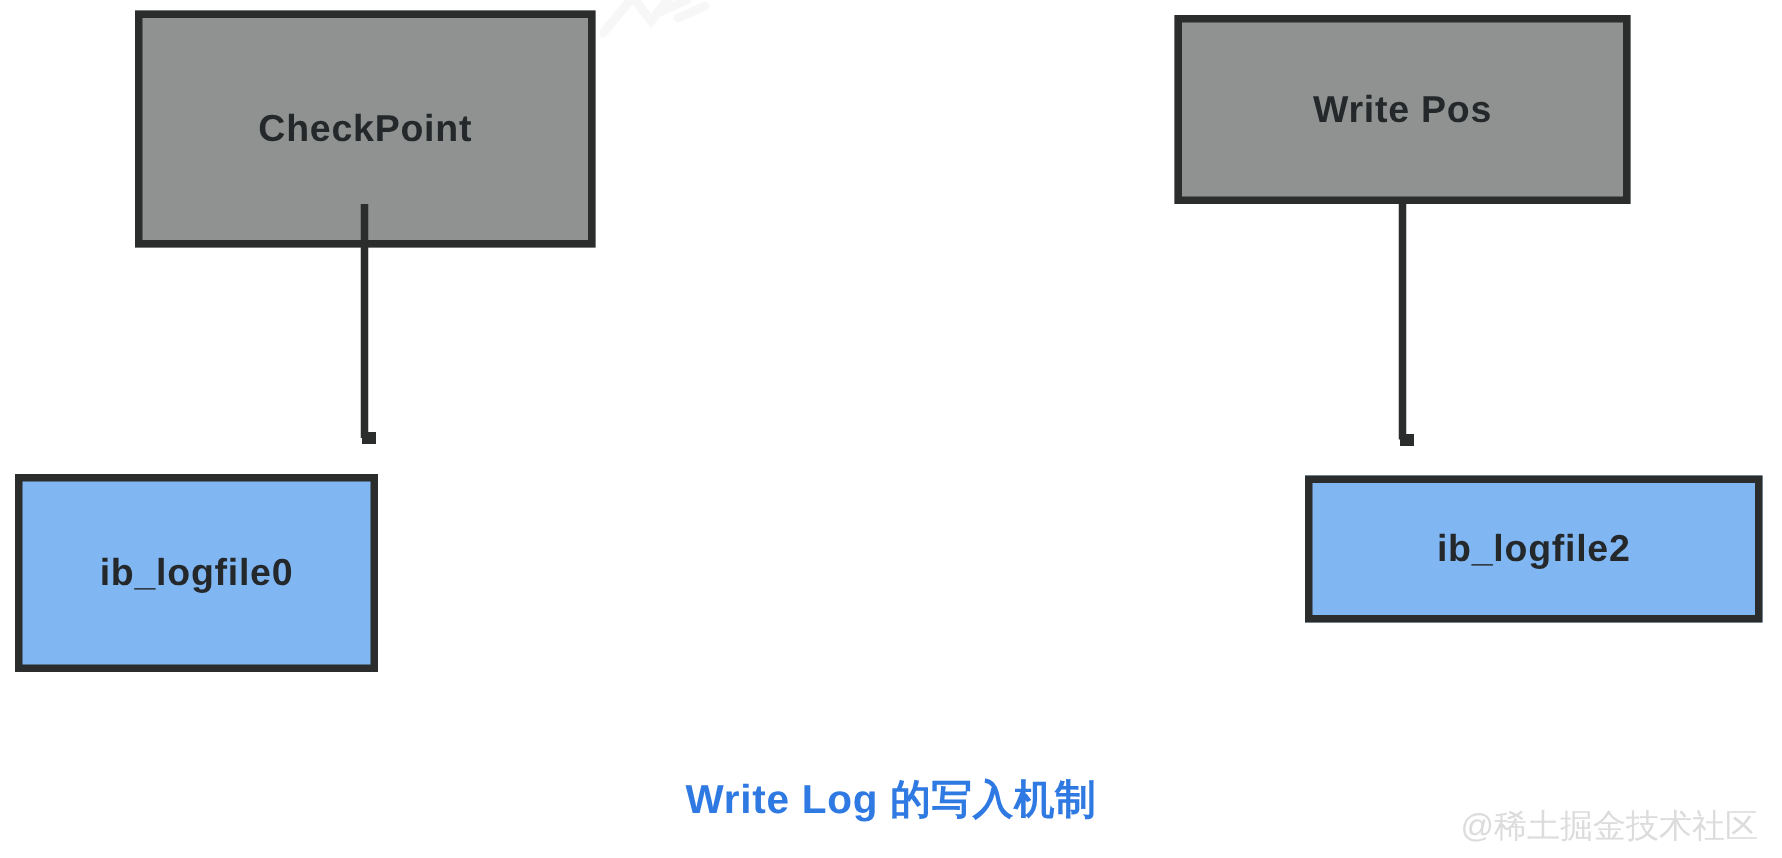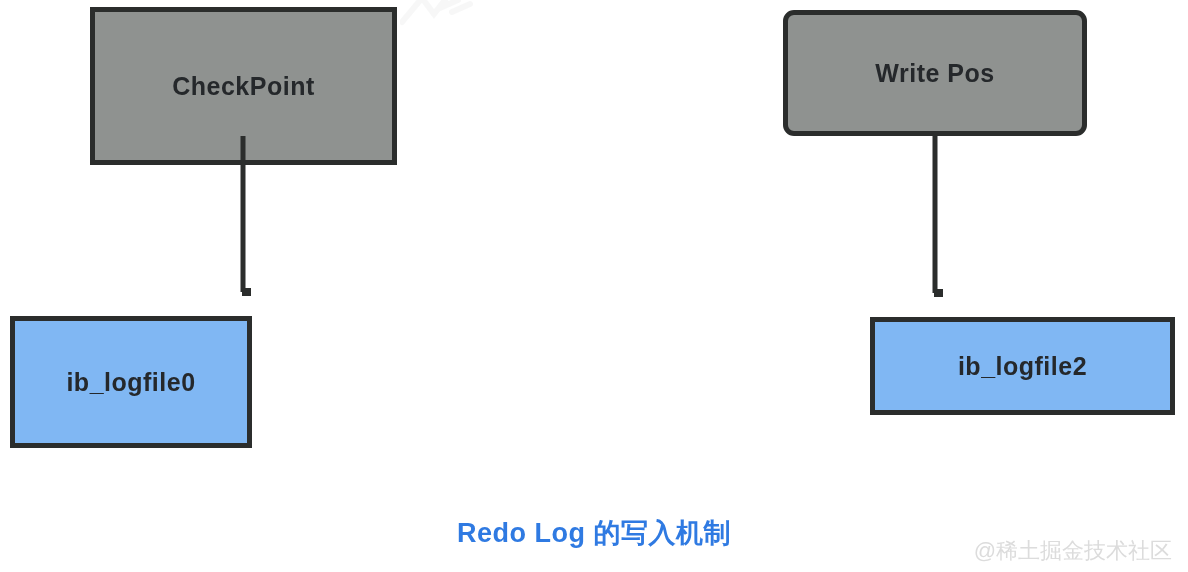--- a/index.html
+++ b/index.html
@@ -24,21 +24,21 @@
     justify-content: center;
     font-weight: bold;
     font-size: 25px;
     color: #25282b;
     letter-spacing: 0.5px;
   }
   .pointer-box { background: #8f9290; }
   .file-box    { background: #80b7f3; }
 
   #box-checkpoint { left: 90px;  top: 7px;   width: 307px; height: 158px; }
-  #box-writepos   { left: 783px; top: 10px;  width: 304px; height: 126px; border-radius: 11px; }
+  #box-writepos   { left: 783px; top: 10px;  width: 304px; height: 126px; }
   #box-file0      { left: 10px;  top: 316px; width: 242px; height: 132px; }
   #box-file1      { left: 435px; top: 316px; width: 305px; height: 132px; }
   #box-file2      { left: 870px; top: 317px; width: 305px; height: 98px; }
 
   .arrow-layer {
     position: absolute;
     left: 0; top: 0;
     width: 1188px;
     height: 572px;
     pointer-events: none;
@@ -104,17 +104,17 @@
 
   <div class="box file-box" id="box-file0">
     <span>ib_logfile0</span>
   </div>
 
 
   <div class="box file-box" id="box-file2">
     <span>ib_logfile2</span>
   </div>
 
-  <div class="caption">Redo Log 的写入机制</div>
+  <div class="caption">Write Log 的写入机制</div>
 
   <div class="watermark">@稀土掘金技术社区</div>
 
 </div>
 
 </body></html>

